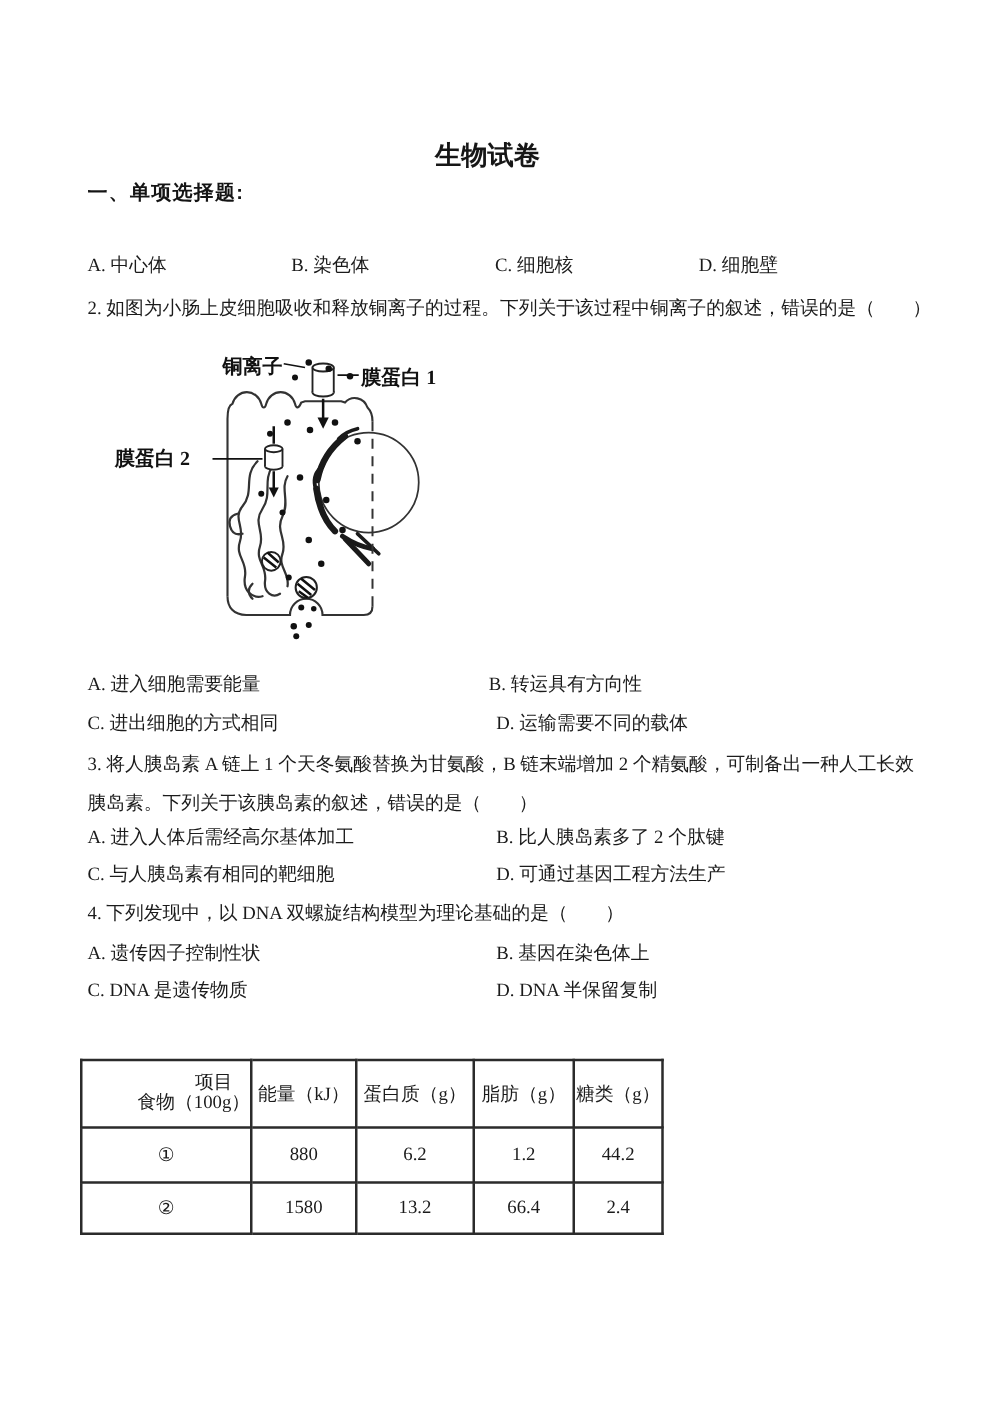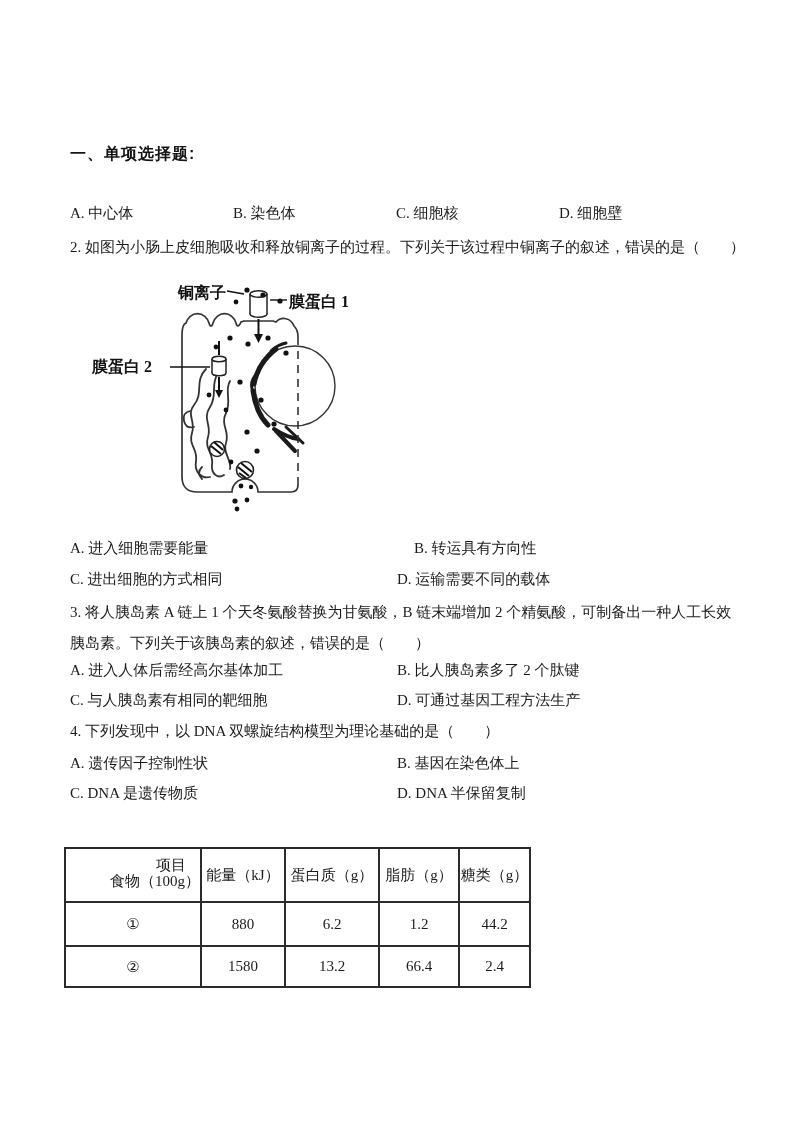--- a/index.html
+++ b/index.html
@@ -43,20 +43,21 @@
   }
   td.corner{position:relative;}
   .corner-top{position:absolute;top:7px;right:14px;}
   .corner-bottom{position:absolute;bottom:10px;left:0;margin-left:44px;}
 </style>
 </head>
 <body>
 
 <div class="page">
 
+  <div class="subtitle">生物试卷</div>
   <div class="section-heading">一、单项选择题:</div>
 
   <div class="optrow">
     <span class="opt" style="left:70px;top:204px">A. 中心体</span>
     <span class="opt" style="left:233px;top:204px">B. 染色体</span>
     <span class="opt" style="left:396px;top:204px">C. 细胞核</span>
     <span class="opt" style="left:559px;top:204px">D. 细胞壁</span>
   </div>
 
   <p class="q" style="top:238px">2. 如图为小肠上皮细胞吸收和释放铜离子的过程。下列关于该过程中铜离子的叙述，错误的是（　　）</p>
@@ -154,21 +155,21 @@
       </g>
 
       <text x="88" y="17" class="figlabel">铜离子</text>
       <text x="199" y="26" class="figlabel">膜蛋白 1</text>
       <text x="2" y="91" class="figlabel">膜蛋白 2</text>
     </svg>
   </div>
 
   <div class="optrow">
     <span class="opt" style="left:70px;top:539px">A. 进入细胞需要能量</span>
-    <span class="opt" style="left:414px;top:539px">B. 转运具有方向性</span>
+    <span class="opt" style="left:391px;top:539px">B. 转运具有方向性</span>
     <span class="opt" style="left:70px;top:570px">C. 进出细胞的方式相同</span>
     <span class="opt" style="left:397px;top:570px">D. 运输需要不同的载体</span>
   </div>
 
   <p class="q wrap" style="top:597px">3. 将人胰岛素 A 链上 1 个天冬氨酸替换为甘氨酸，B 链末端增加 2 个精氨酸，可制备出一种人工长效胰岛素。下列关于该胰岛素的叙述，错误的是（　　）</p>
   <div class="optrow">
     <span class="opt" style="left:70px;top:661px">A. 进入人体后需经高尔基体加工</span>
     <span class="opt" style="left:397px;top:661px">B. 比人胰岛素多了 2 个肽键</span>
     <span class="opt" style="left:70px;top:691px">C. 与人胰岛素有相同的靶细胞</span>
     <span class="opt" style="left:397px;top:691px">D. 可通过基因工程方法生产</span>

